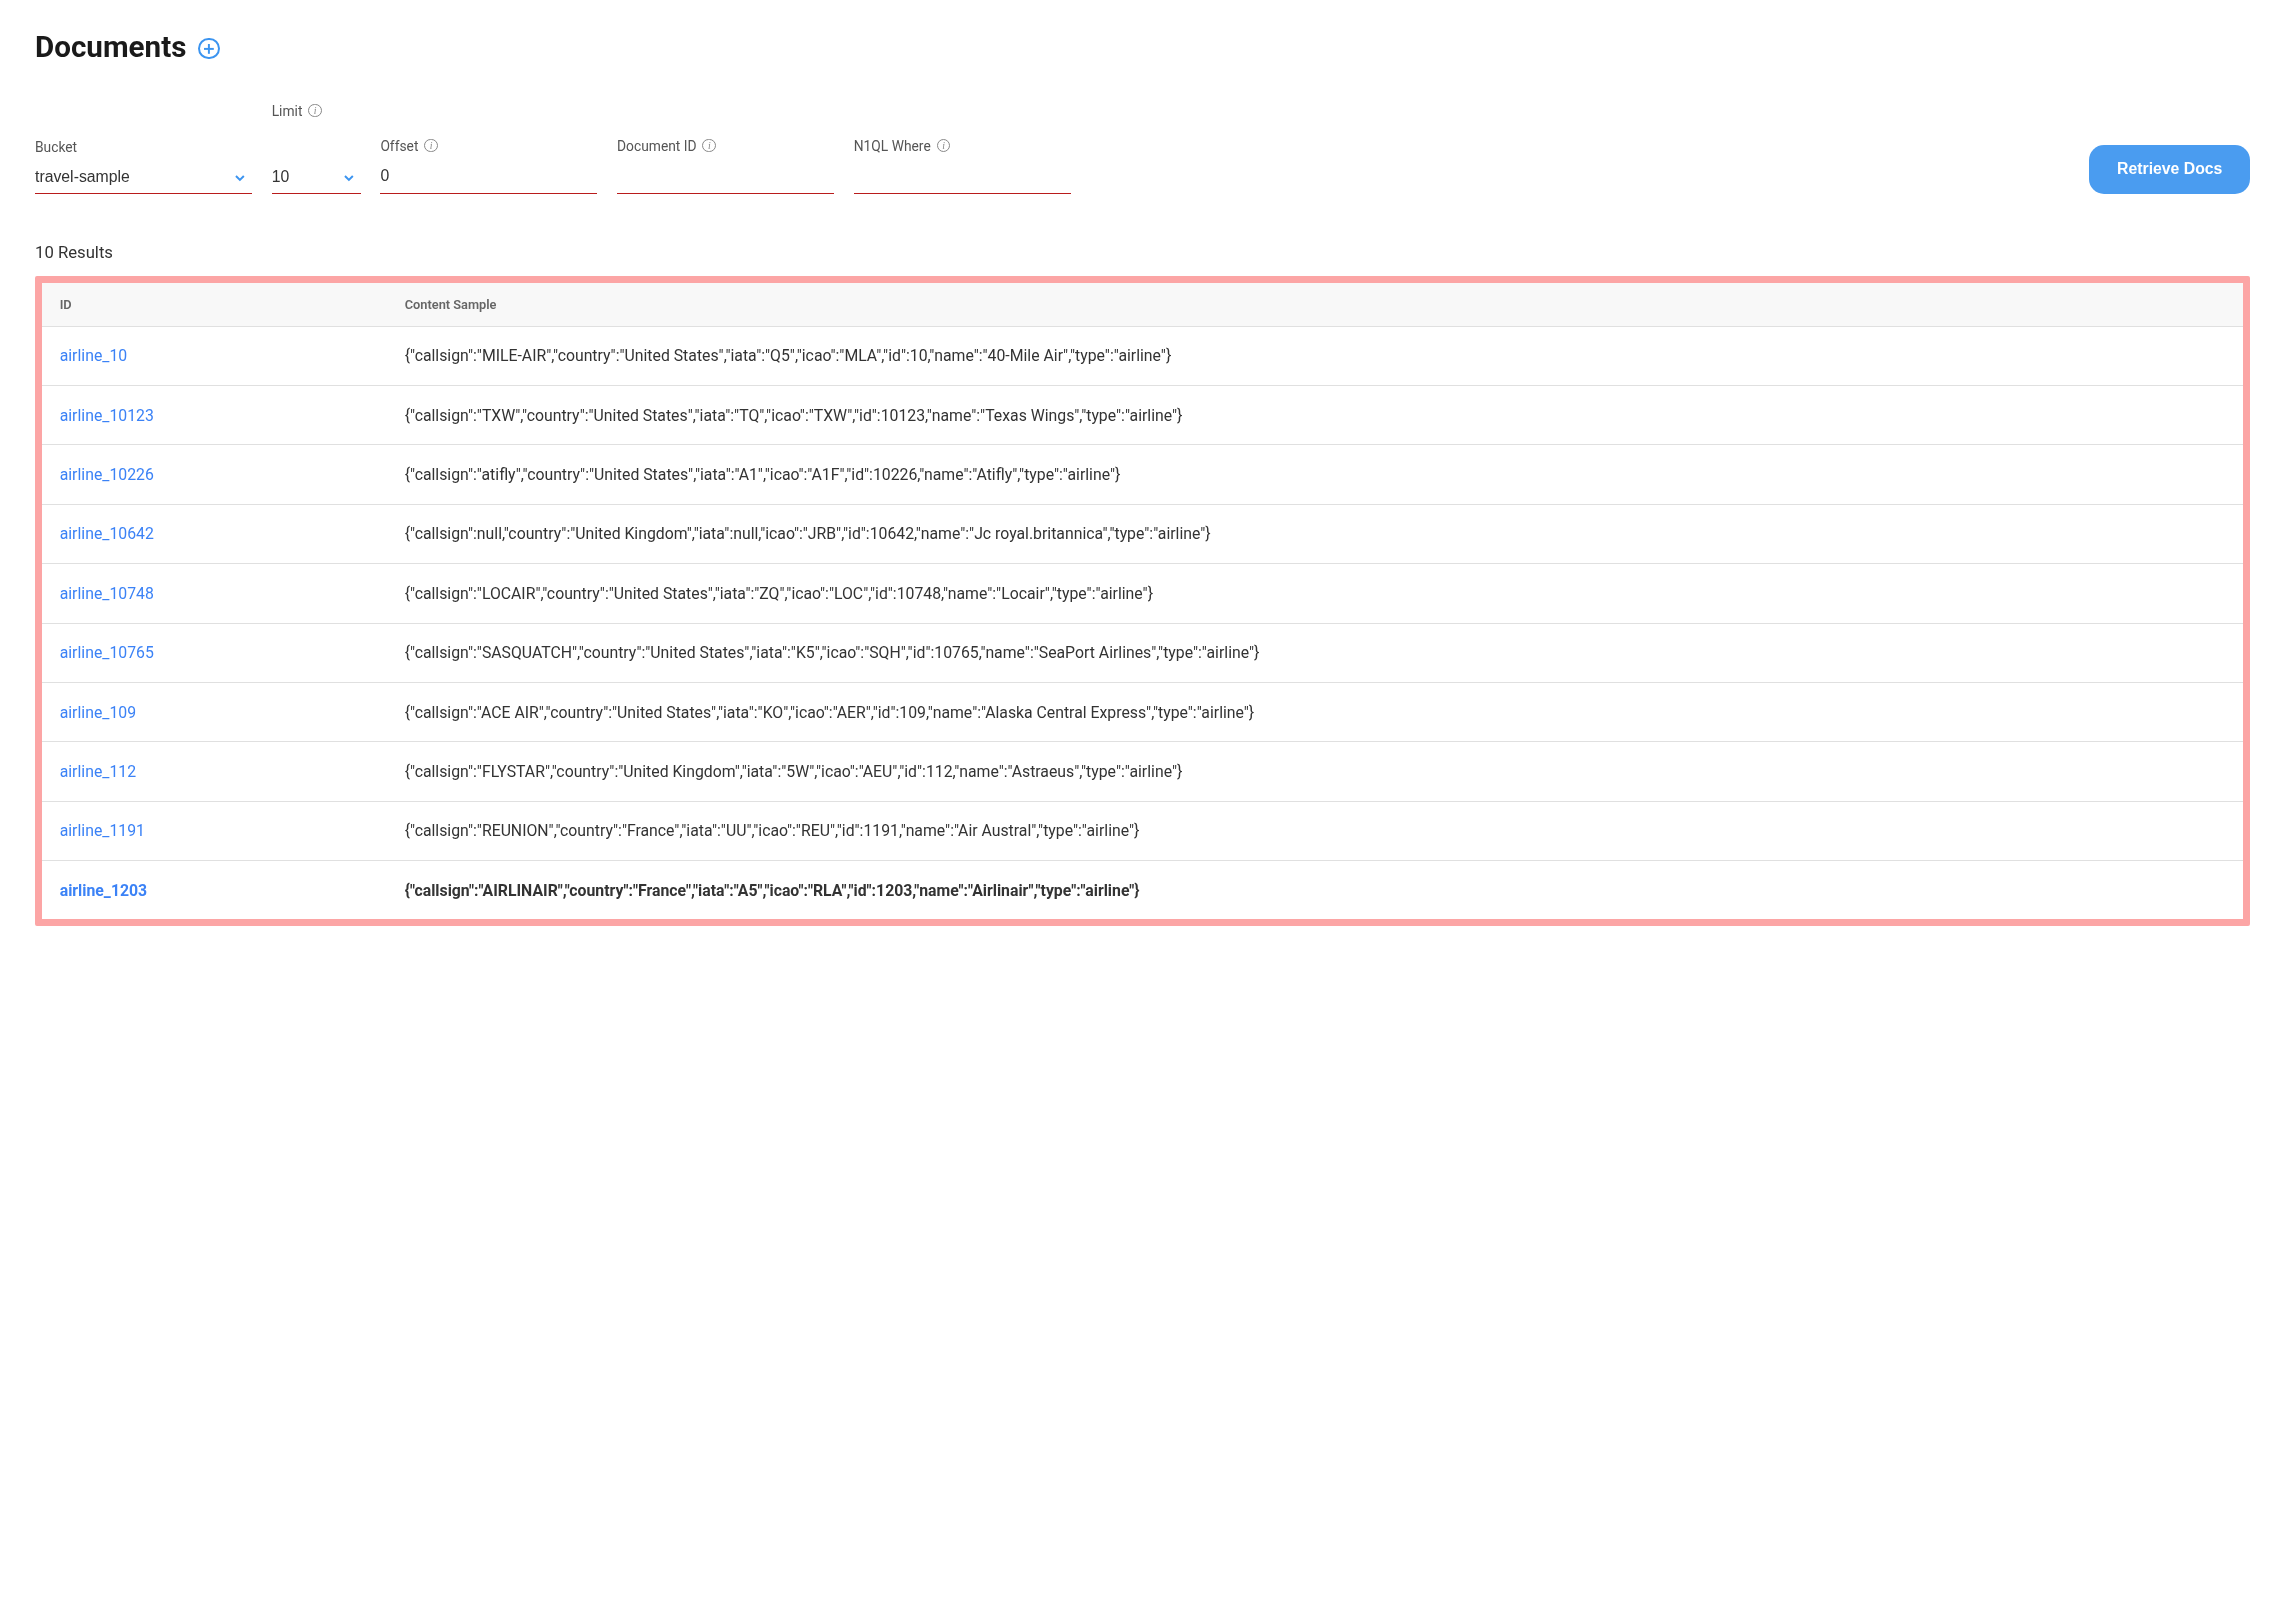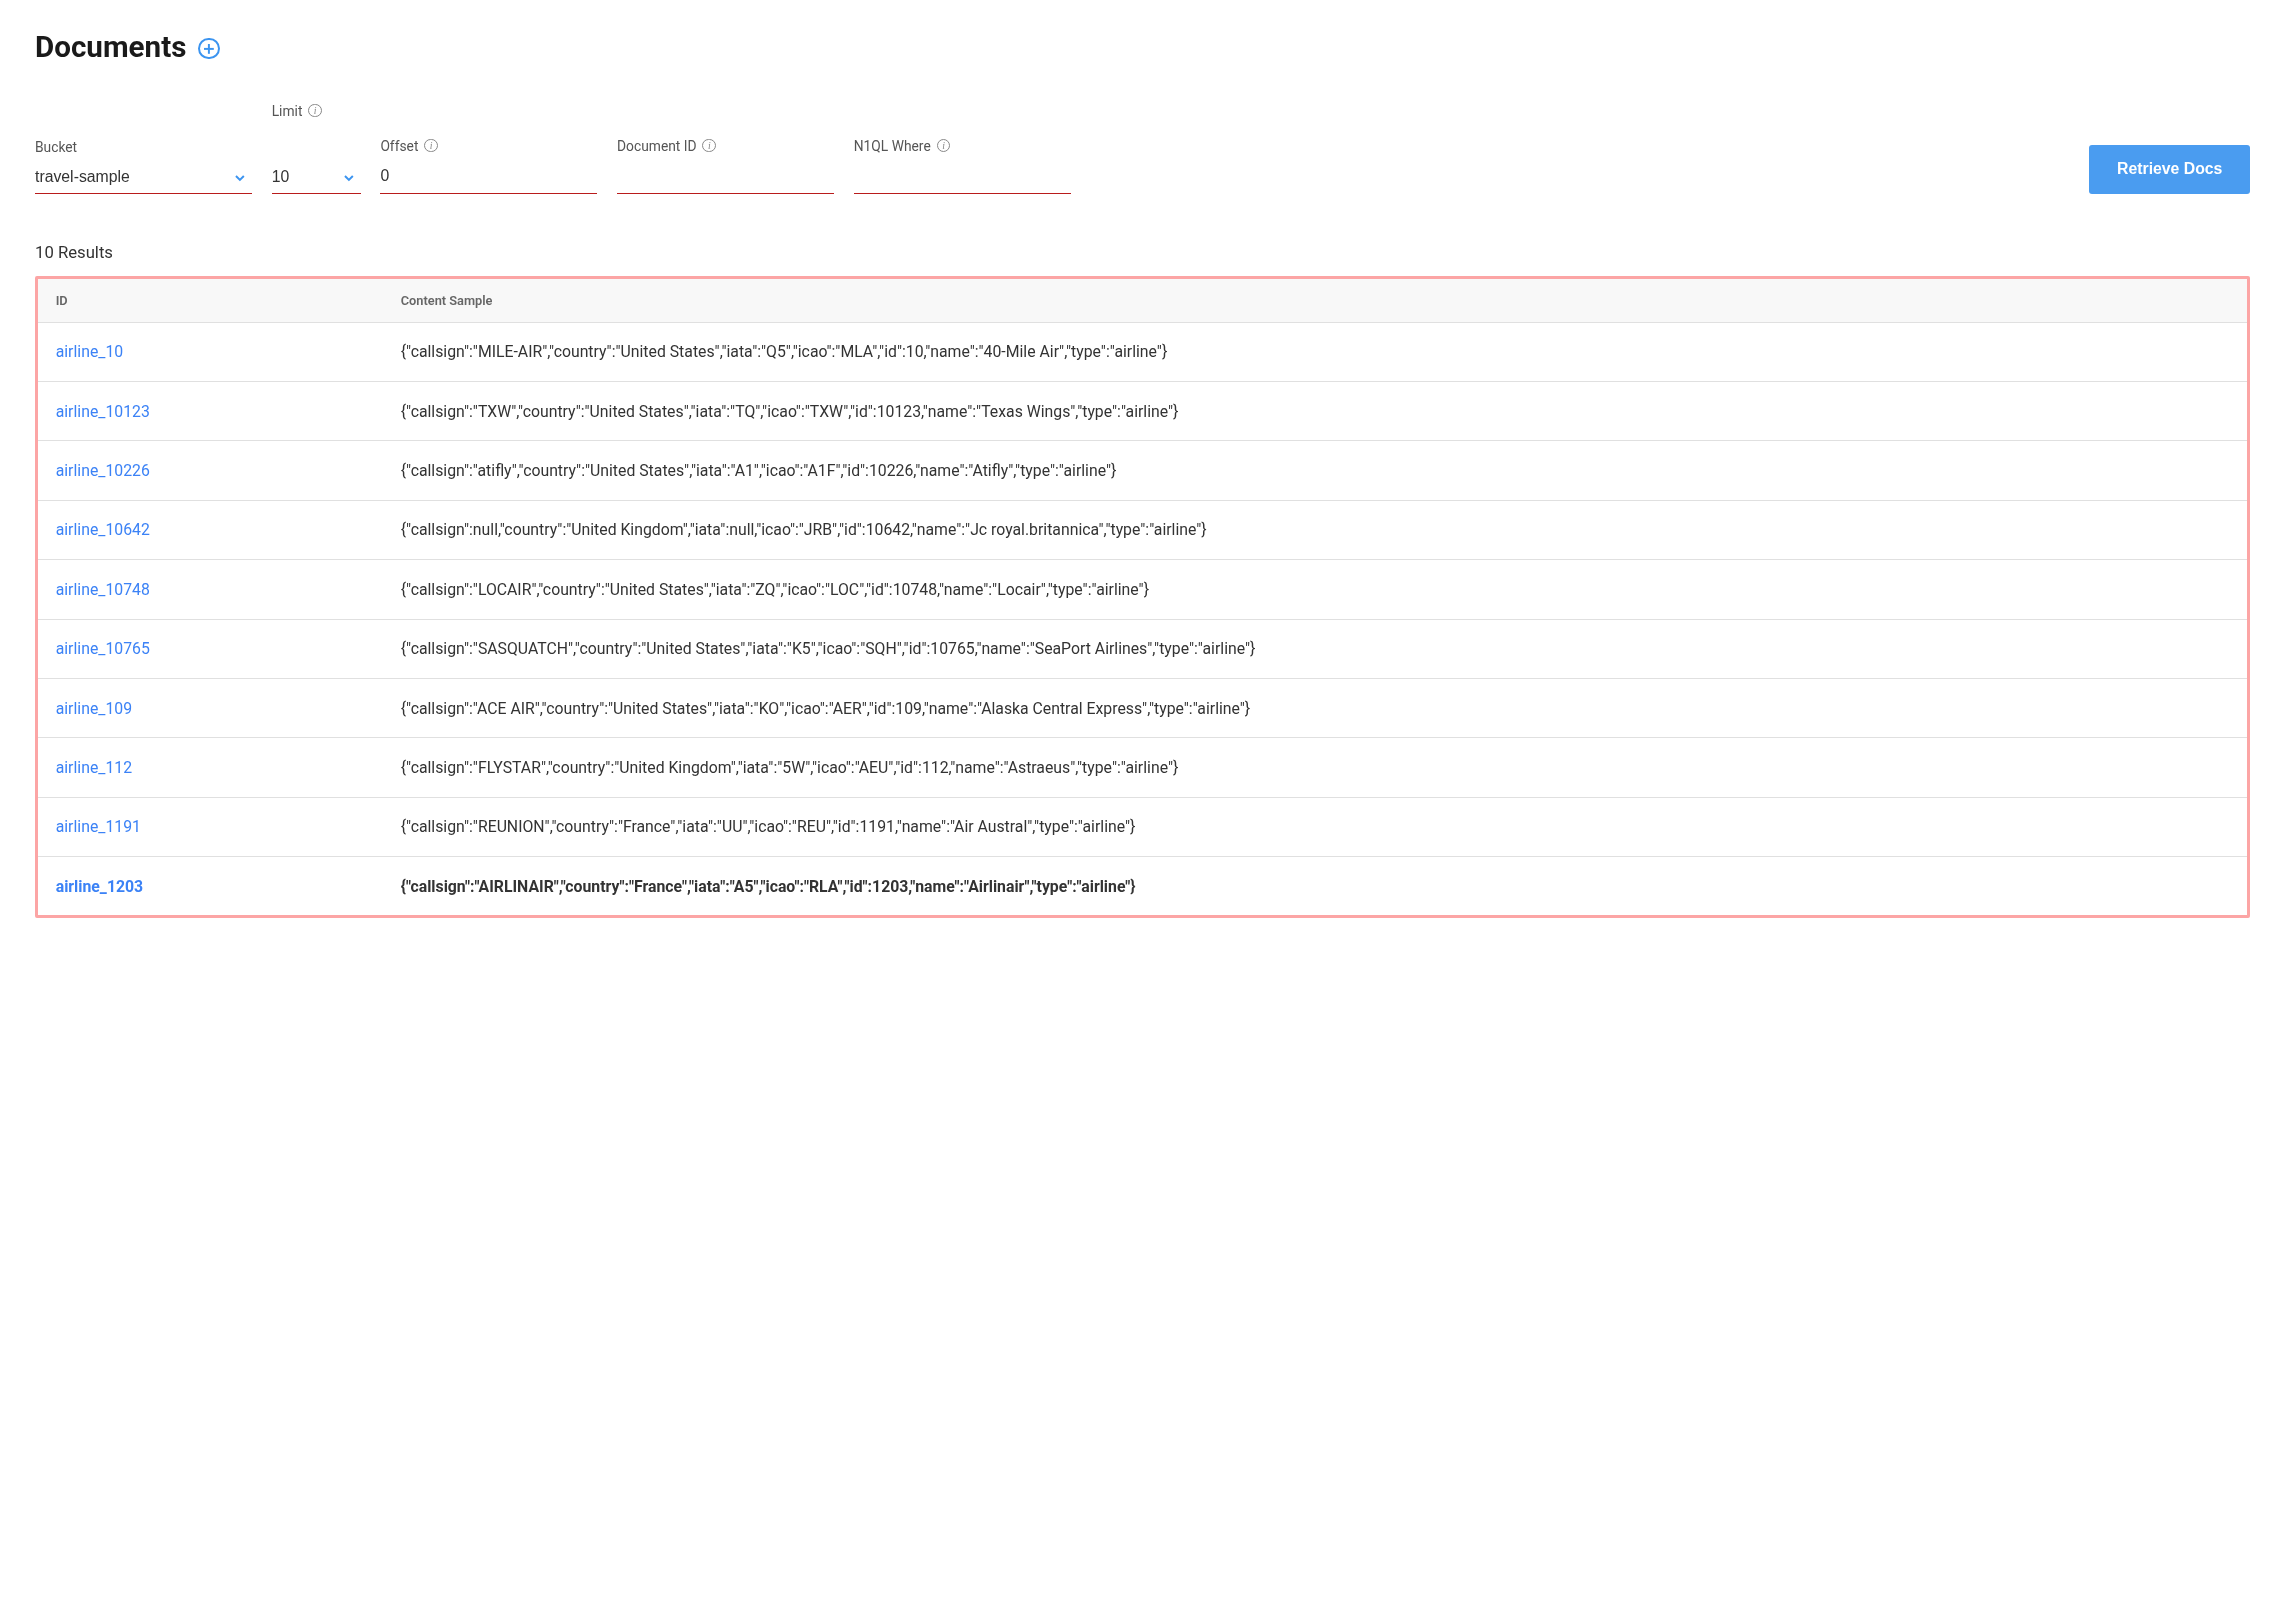--- a/index.html
+++ b/index.html
@@ -108,34 +108,34 @@
     .bucket-group { width: 217px; }
     .limit-group { width: 89px; gap: 36px; }
     .offset-group { width: 217px; }
     .docid-group { width: 217px; }
     .where-group { width: 217px; }
     .spacer { flex: 1; }
     .retrieve-btn {
       background: #4a9cf0;
       color: #fff;
       border: none;
-      border-radius: 3px;
+      border-radius: 15px;
       padding: 15.8px 27.6px;
       font-size: 15.8px;
       font-weight: 600;
       cursor: pointer;
     }
     .results-label {
       font-size: 16.7px;
       color: #333;
       margin-bottom: 13.8px;
     }
     .table {
       width: 100%;
-      border: 3px solid #fca5a5;
+      border: 7px solid #fca5a5;
       border-radius: 2px;
       overflow: hidden;
     }
     .table-header {
       display: flex;
       background: #f8f8f8;
       border-bottom: 1px solid #e0e0e0;
       padding: 13.8px 17.7px;
     }
     .th {

